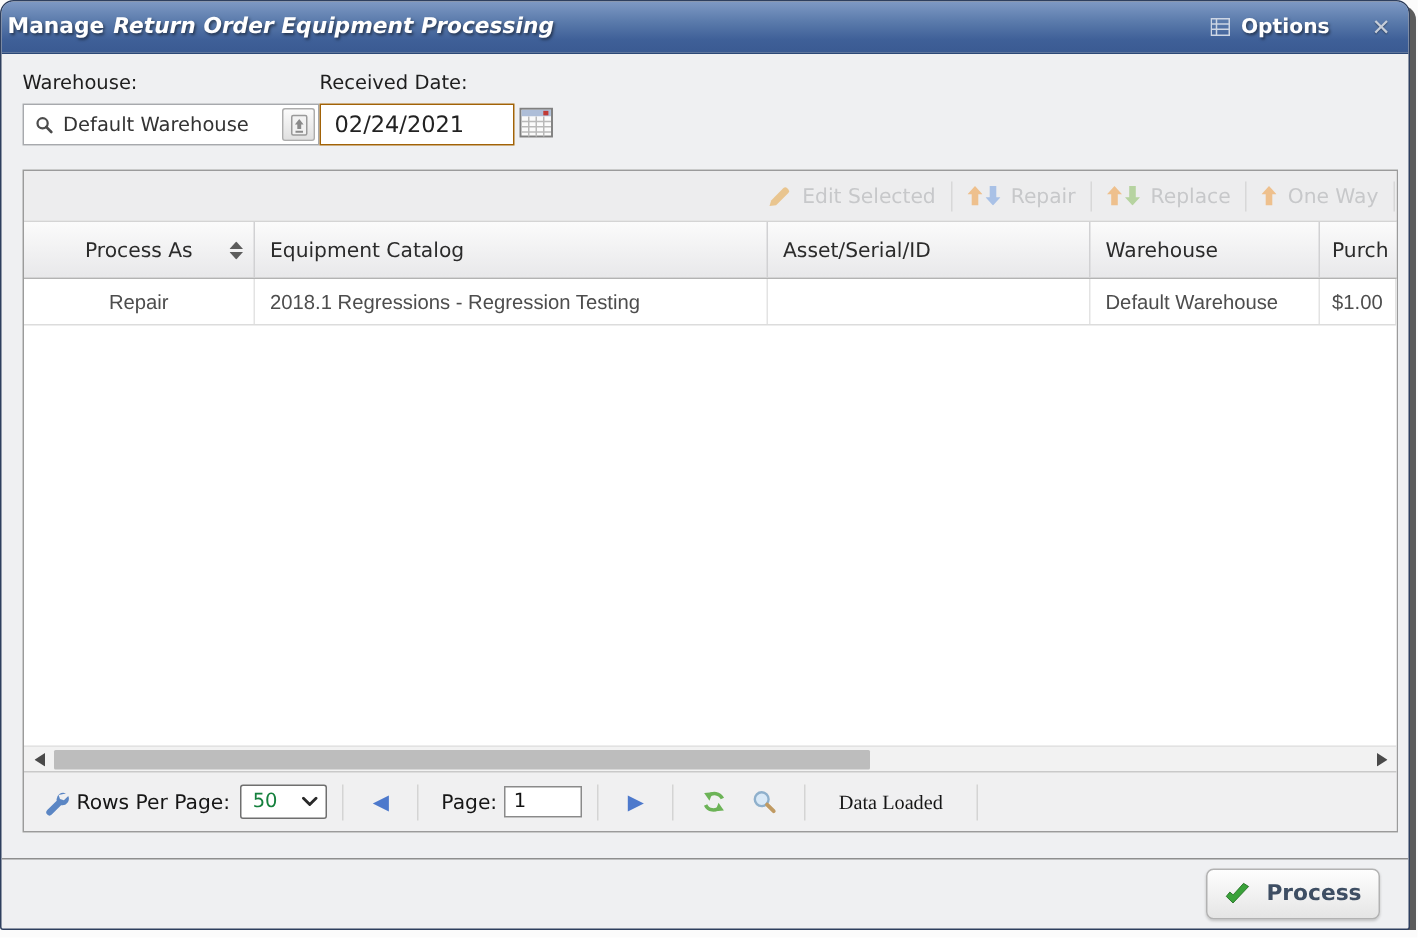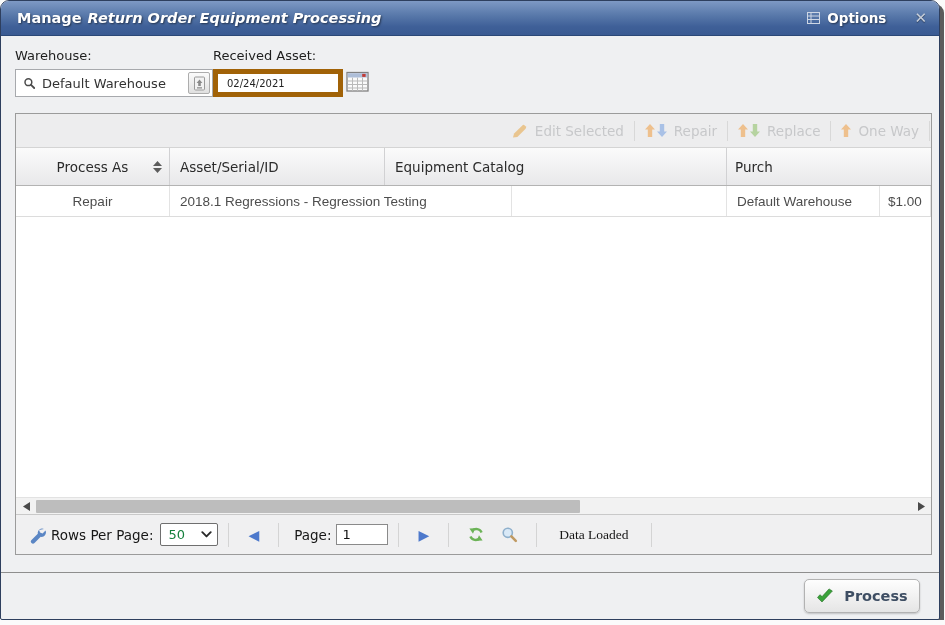--- a/index.html
+++ b/index.html
@@ -10,21 +10,21 @@
     position:relative; width:940px; height:620px;
     border:1px solid #2e3f5e; border-radius:9px 9px 2px 2px;
     background:#eff0f2; overflow:hidden;
     box-shadow:4px 4px 0 rgba(48,48,48,0.78);
     display:flex; flex-direction:column;
   }
 
   
   .titlebar {
     flex:0 0 35px; display:flex; align-items:center;
-    padding:0 12px 0 16px;
+    padding:0 12px 0 4px;
     background:linear-gradient(180deg,#7e99c4 0%,#5a7aab 40%,#3f6098 75%,#3a5a92 100%);
     border-bottom:1px solid #2b4877; color:#fff;
   }
   .title-text { font-size:14.5px; font-weight:bold; text-shadow:1px 1px 2px rgba(0,0,0,.5); white-space:nowrap; }
   .title-italic { font-style:italic; margin-left:6px; }
   .titlebar .spacer { flex:1; }
   .options-btn { display:flex; align-items:center; gap:7px; margin-right:28px; cursor:default;text-align:right; }
   .options-label { font-size:13.5px; font-weight:bold; text-shadow:1px 1px 2px rgba(0,0,0,.5); }
   .close-btn { font-size:15px; font-weight:bold; color:#c7ced9; text-shadow:0 1px 1px rgba(0,0,0,.4); }
 
@@ -35,22 +35,22 @@
     width:198px; height:28px; background:#fff; border:1px solid #a7a9ad;
     display:flex; align-items:center; padding-left:7px;
   }
   .combo-text { flex:1; font-size:13px; color:#333; }
   .combo-btn {
     width:22px; height:22px; margin-right:2px; border:1px solid #adadad; border-radius:2px;
     background:linear-gradient(#fbfbfb,#e0e0e0); display:flex; align-items:center; justify-content:center;
   }
   .date-wrap { display:flex; align-items:flex-start; }
   .date-input {
-    width:130px; height:28px; border:5px solid #a16207; background:#fff;
-    font-family:"DejaVu Sans",sans-serif; font-size:10px; color:#222; padding:0 0 0 9px; outline:none;
+    width:130px; height:28px; border:1px solid #a16207; background:#fff;
+    font-family:"DejaVu Sans",sans-serif; font-size:15px; color:#222; padding:0 0 0 9px; outline:none;
   }
   .cal-btn { margin-left:3px; margin-top:1px; }
 
   
   .grid {
     margin-left:14px; width:917px; flex:0 0 442px;
     border:1px solid #9b9b9b; background:#fff; display:flex; flex-direction:column;
   }
   .gtoolbar {
     flex:0 0 33px; background:#ededee; display:flex; align-items:center;
@@ -154,21 +154,21 @@
         <span class="combo-btn">
           <svg width="13" height="15" viewBox="0 0 13 15">
             <rect x="1.5" y="1" width="10" height="13" rx="1" fill="#f2f2f2" stroke="#9a9a9a" stroke-width="1"></rect>
             <path d="M6.5 3.4 L9.4 7 H7.8 V10 H5.2 V7 H3.6 Z" fill="#8a8a8a"></path>
             <line x1="4" y1="11.8" x2="9" y2="11.8" stroke="#8a8a8a" stroke-width="1.3"></line>
           </svg>
         </span>
       </div>
     </div>
     <div>
-      <div class="field-label">Received Asset:</div>
+      <div class="field-label">Received Date:</div>
       <div class="date-wrap">
         <input class="date-input" type="text" value="02/24/2021" style="">
         <span class="cal-btn">
           <svg width="24" height="23" viewBox="0 0 24 23">
             <rect x="1" y="2.5" width="21" height="18.5" fill="#fafafa" stroke="#808080" stroke-width="1.3"></rect>
             <rect x="1.7" y="3.2" width="19.6" height="4.3" fill="#aebed8"></rect>
             <rect x="16.2" y="3.9" width="3.4" height="3" fill="#c23b36"></rect>
             <g stroke="#b9b9b9" stroke-width="1">
               <line x1="1.7" y1="11" x2="21.3" y2="11"></line>
               <line x1="1.7" y1="14.5" x2="21.3" y2="14.5"></line>
@@ -231,25 +231,28 @@
         <span>Process As</span>
         <span class="sort-icon">
           <svg width="9" height="5" viewBox="0 0 9 5">
               <path d="M4.5 0 L9 5 H0 Z" fill="#5c5c5c"></path>
             </svg>
           <svg width="9" height="5" viewBox="0 0 9 5">
               <path d="M0 0 H9 L4.5 5 Z" fill="#5c5c5c"></path>
             </svg>
         </span>
       </div>
+      <div class="hcell c1">
+          <span>Equipment Catalog</span>
+        </div>
       <div class="hcell c2">
           <span>Asset/Serial/ID</span>
         </div>
-      <div class="hcell c1">
-          <span>Equipment Catalog</span>
+      <div class="hcell c3">
+          <span>Warehouse</span>
         </div>
       <div class="hcell c4">
           <span>Purch</span>
         </div>
     </div>
 
     <div class="gbody">
       <div class="grow">
         <div class="rcell c0">Repair</div>
         <div class="rcell c1">2018.1 Regressions - Regression Testing</div>

